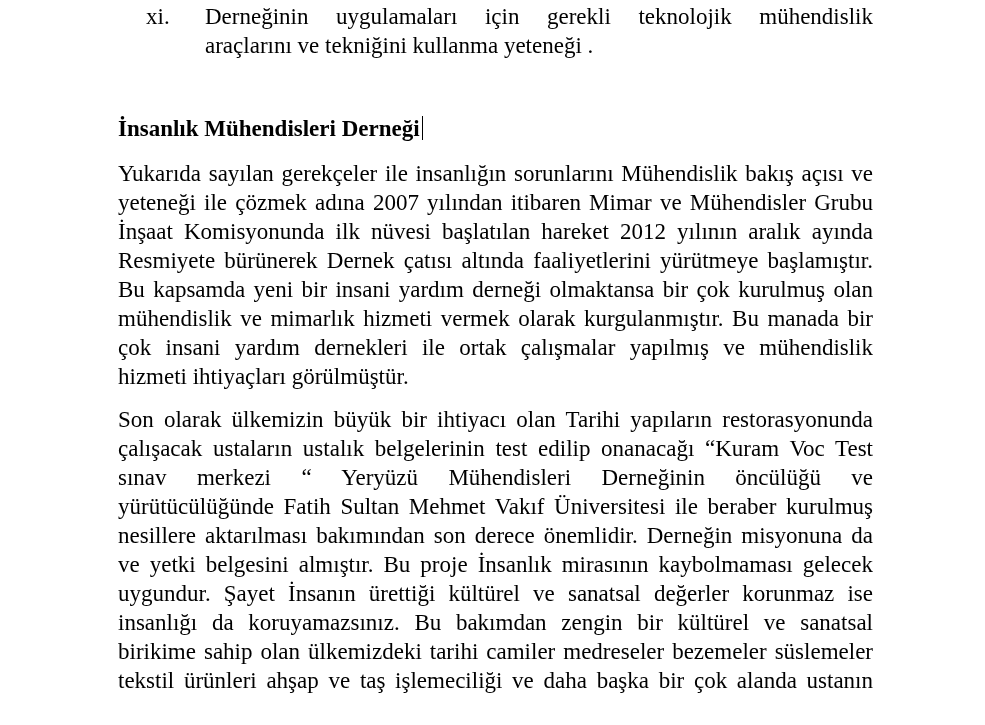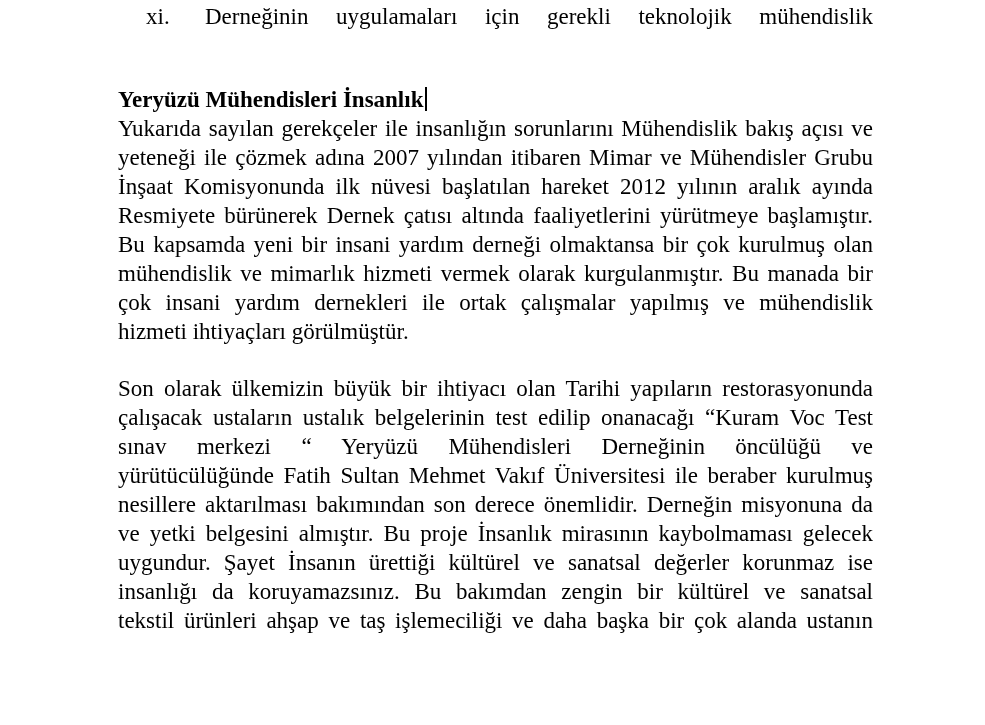--- a/index.html
+++ b/index.html
@@ -52,34 +52,35 @@
     text-align: left;
   }
   .cursor {
     display: inline-block;
     width: 1.5px;
     height: 24px;
     background: #000000;
     margin-left: 2px;
     vertical-align: -4px;
   }
-  .para-1 { margin-top: 0; }
-  .para-2 { margin-top: 28px; }
+  .para-1 { margin-top: 16px; }
+  .para-2 { margin-top: 14px; }
 </style>
 </head>
 <body>
 
 <div class="page">
 
   <div class="list-item">
     <span class="list-num">xi.</span>
     <div class="ln">Derneğinin uygulamaları için gerekli teknolojik mühendislik</div>
+    <div class="ln ln-last">araçlarını ve tekniğini kullanma yeteneği .</div>
   </div>
 
-  <div class="heading"><span>Yeryüzü Mühendisleri İnsanlık</span><span class="cursor"></span></div>
+  <div class="heading"><span>İnsanlık Mühendisleri Derneği</span><span class="cursor"></span></div>
 
   <div class="para-1">
     <div class="ln">Yukarıda sayılan gerekçeler ile insanlığın sorunlarını Mühendislik bakış açısı ve</div>
     <div class="ln">yeteneği ile çözmek adına 2007 yılından itibaren Mimar ve Mühendisler Grubu</div>
     <div class="ln">İnşaat Komisyonunda ilk nüvesi başlatılan hareket 2012 yılının aralık ayında</div>
     <div class="ln">Resmiyete bürünerek Dernek çatısı altında faaliyetlerini yürütmeye başlamıştır.</div>
     <div class="ln">Bu kapsamda yeni bir insani yardım derneği olmaktansa bir çok kurulmuş olan</div>
     <div class="ln">mühendislik ve mimarlık hizmeti vermek olarak kurgulanmıştır. Bu manada bir</div>
     <div class="ln">çok insani yardım dernekleri ile ortak çalışmalar yapılmış ve mühendislik</div>
     <div class="ln ln-last">hizmeti ihtiyaçları görülmüştür.</div>
@@ -87,16 +88,17 @@
 
   <div class="para-2">
     <div class="ln">Son olarak ülkemizin büyük bir ihtiyacı olan Tarihi yapıların restorasyonunda</div>
     <div class="ln">çalışacak ustaların ustalık belgelerinin test edilip onanacağı “Kuram Voc Test</div>
     <div class="ln">sınav merkezi “ Yeryüzü Mühendisleri Derneğinin öncülüğü ve</div>
     <div class="ln">yürütücülüğünde Fatih Sultan Mehmet Vakıf Üniversitesi ile beraber kurulmuş</div>
     <div class="ln">nesillere aktarılması bakımından son derece önemlidir. Derneğin misyonuna da</div>
     <div class="ln">ve yetki belgesini almıştır. Bu proje İnsanlık mirasının kaybolmaması gelecek</div>
     <div class="ln">uygundur. Şayet İnsanın ürettiği kültürel ve sanatsal değerler korunmaz ise</div>
     <div class="ln">insanlığı da koruyamazsınız. Bu bakımdan zengin bir kültürel ve sanatsal</div>
+    <div class="ln">birikime sahip olan ülkemizdeki tarihi camiler medreseler bezemeler süslemeler</div>
     <div class="ln">tekstil ürünleri ahşap ve taş işlemeciliği ve daha başka bir çok alanda ustanın</div>
   </div>
 
 </div>
 
 </body></html>

